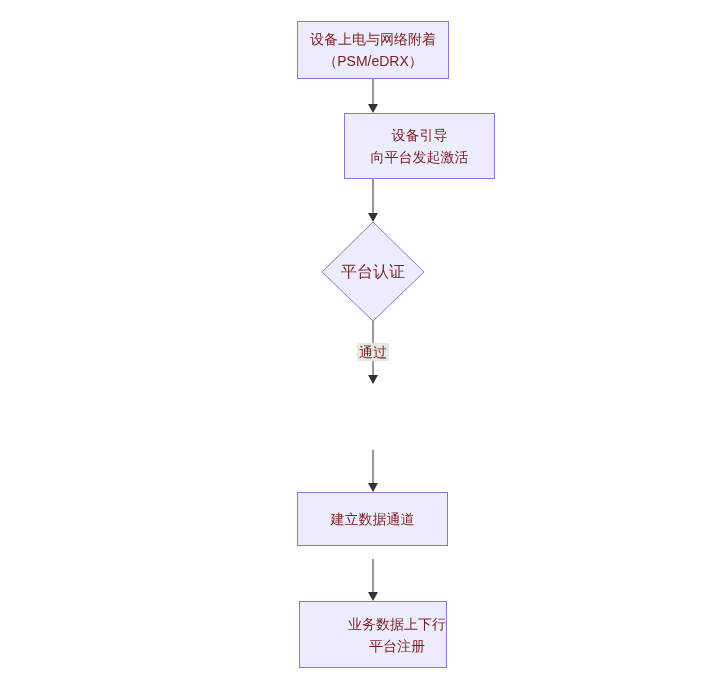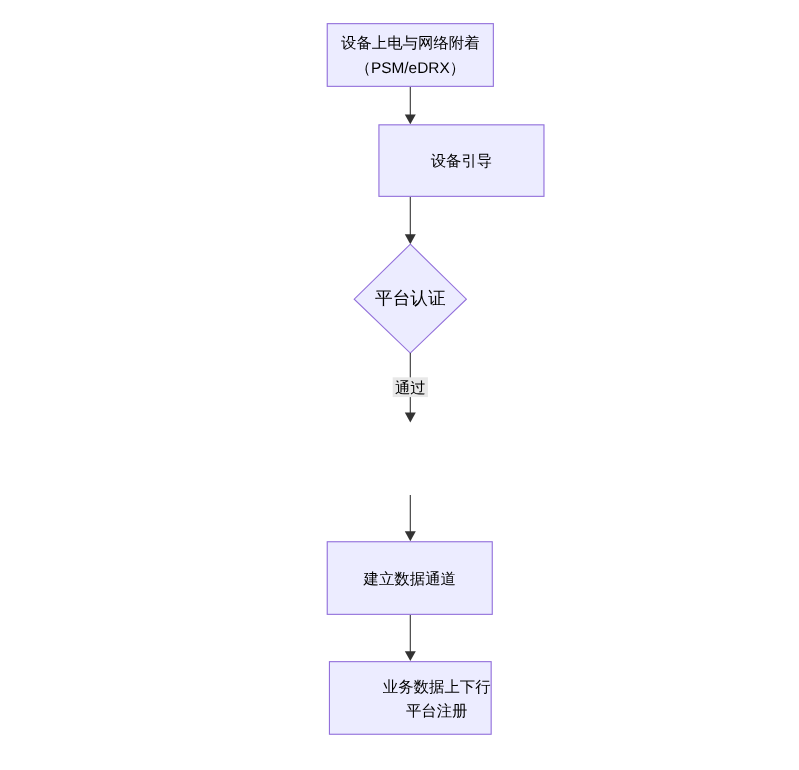--- a/index.html
+++ b/index.html
@@ -6,21 +6,21 @@
     margin: 0;
     padding: 0;
     background: #ffffff;
   }
   .canvas {
     position: relative;
     width: 726px;
     height: 700px;
     background: #ffffff;
     font-family: "Liberation Sans", "DejaVu Sans", sans-serif;
-    color: #000000;
+    color: #7f1d1d;
     overflow: hidden;
   }
   .edges-svg {
     position: absolute;
     left: 0;
     top: 0;
     width: 726px;
     height: 700px;
   }
   .node {
@@ -93,28 +93,29 @@
     </g>
   </svg>
 
   <div class="node" style="left:297px; top:21px; width:152px; height:58px;">
     <span>设备上电与网络附着</span>
     <span>（PSM/eDRX）</span>
   </div>
 
   <div class="node" style="left:297px; top:113px; width:151px; height:66px;margin-left:47px;">
     <span>设备引导</span>
+    <span>向平台发起激活</span>
   </div>
 
   <div class="diamond-label">平台认证</div>
 
   <div class="edge-label">通过</div>
 
 
-  <div class="node" style="left:297px; top:492px; width:151px; height:67px;">
+  <div class="node" style="left:297px; top:492px; width:151px; height:54px;">
     <span>建立数据通道</span>
   </div>
 
   <div class="node" style="left:299px; top:601px; width:148px; height:67px;padding-left:48px;">
     <span>业务数据上下行</span>
     <span>平台注册</span>
   </div>
 
 </div>
 

